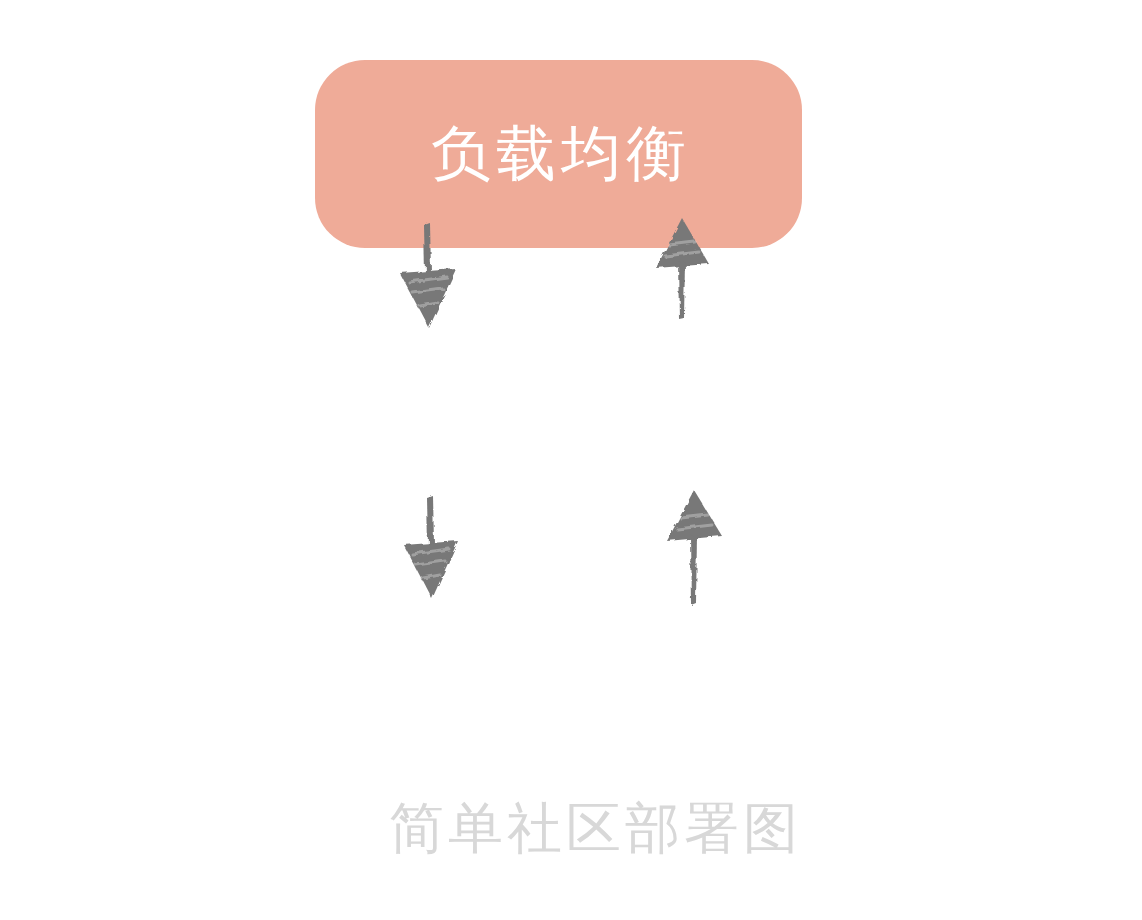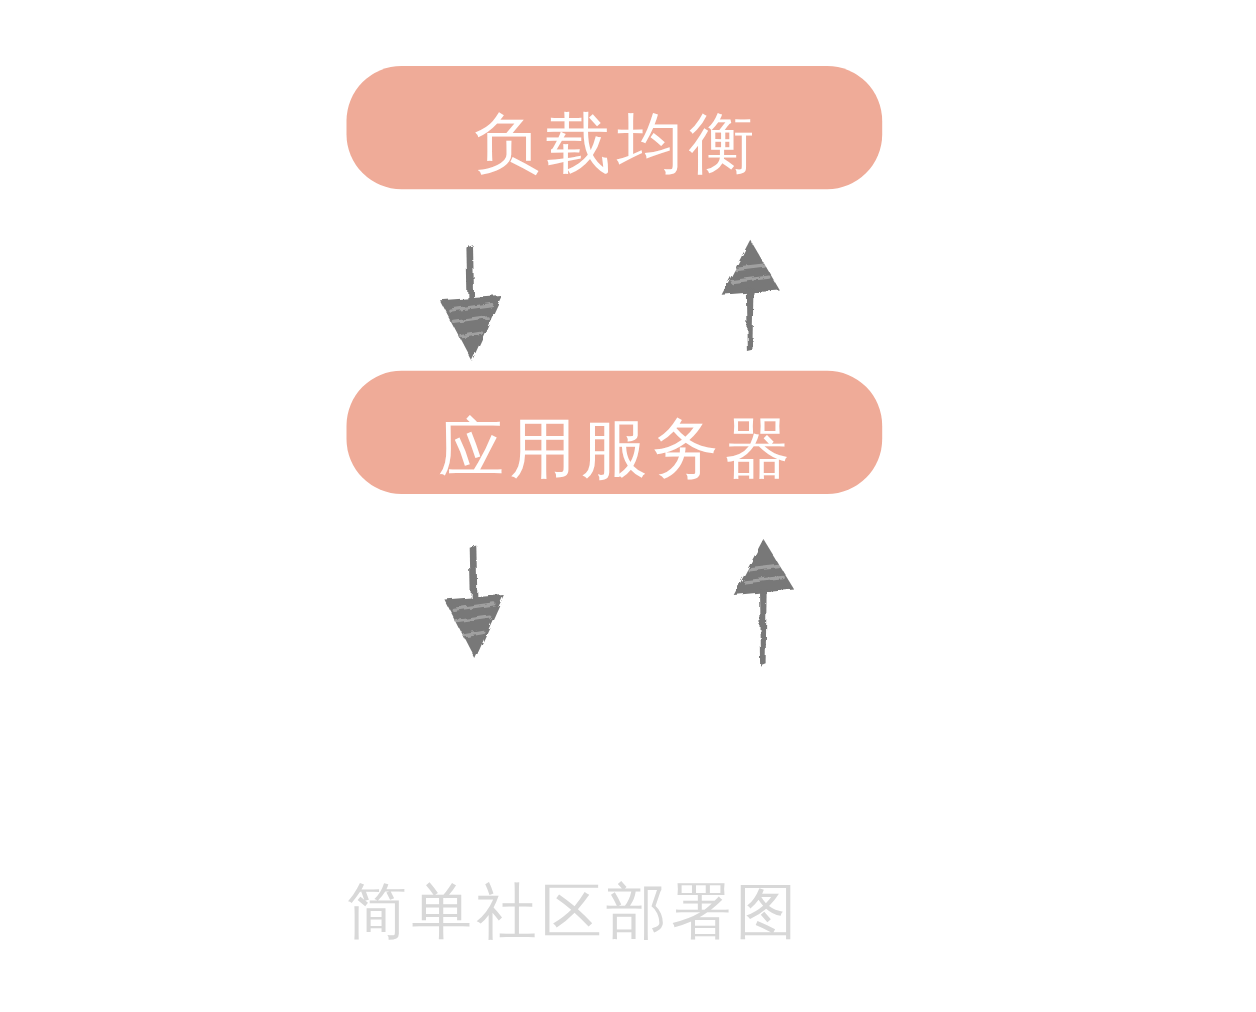--- a/index.html
+++ b/index.html
@@ -12,25 +12,25 @@
     width: 1142px;
     height: 920px;
     background: var(--bg, #ffffff);
     overflow: hidden;
     font-family: "Liberation Sans", sans-serif;
   }
   .node {
     position: absolute;
     left: 315px;
     width: 487px;
-    height: 112px;
+    height: 188px;
     background: var(--node-fill, #efab98);
     border-radius: 50px;
     display: flex;
-    align-items: flex-end;
+    align-items: center;
     justify-content: center;
   }
   .node-label {
     color: var(--node-text, #ffffff);
     font-size: 60px;
     letter-spacing: 5px;
     text-indent: 5px;
     font-weight: 400;
     white-space: nowrap;
     user-select: none;
@@ -50,21 +50,21 @@
     stroke: rgba(255,255,255,0.30);
     stroke-width: 3;
     fill: none;
     stroke-linecap: round;
   }
   #caption {
     position: absolute;
     left: 315px;
     top: 792px;
     width: 487px;
-    text-align: left;
+    text-align: right;
     color: var(--caption, #d8d8d8);
     font-size: 55px;
     letter-spacing: 4px;
     font-weight: 400;
     white-space: nowrap;
     user-select: none;
   }
   .defs-svg {
     position: absolute;
     width: 0;
@@ -101,23 +101,20 @@
 
   <svg class="arrow" id="arrow-up-1" width="58" height="106" viewBox="0 0 58 106" aria-hidden="true">
     <g filter="url(#rough)">
       <path class="arrow-fill" d="M29 2 L56 48 L3 52 Z" fill="#787878"></path>
       <path class="arrow-fill" d="M25 46 L32 45 L31 102 L26 103 Z" fill="#787878"></path>
       <path class="arrow-texture" d="M16 29 L42 26"></path>
       <path class="arrow-texture" d="M12 40 L46 36"></path>
     </g>
   </svg>
 
-  <div class="node" id="node-app-server">
-    <span class="node-label">应用服务器</span>
-  </div>
 
   <svg class="arrow" id="arrow-down-2" width="62" height="108" viewBox="0 0 62 108" aria-hidden="true">
     <g filter="url(#rough)">
       <path class="arrow-fill" d="M27 5 L33 3 L34 51 L28 54 Z" fill="#787878"></path>
       <path class="arrow-fill" d="M4 52 L58 48 L32 106 Z" fill="#787878"></path>
       <path class="arrow-texture" d="M12 61 L49 56"></path>
       <path class="arrow-texture" d="M16 72 L45 68"></path>
       <path class="arrow-texture" d="M22 84 L39 81"></path>
     </g>
   </svg>

